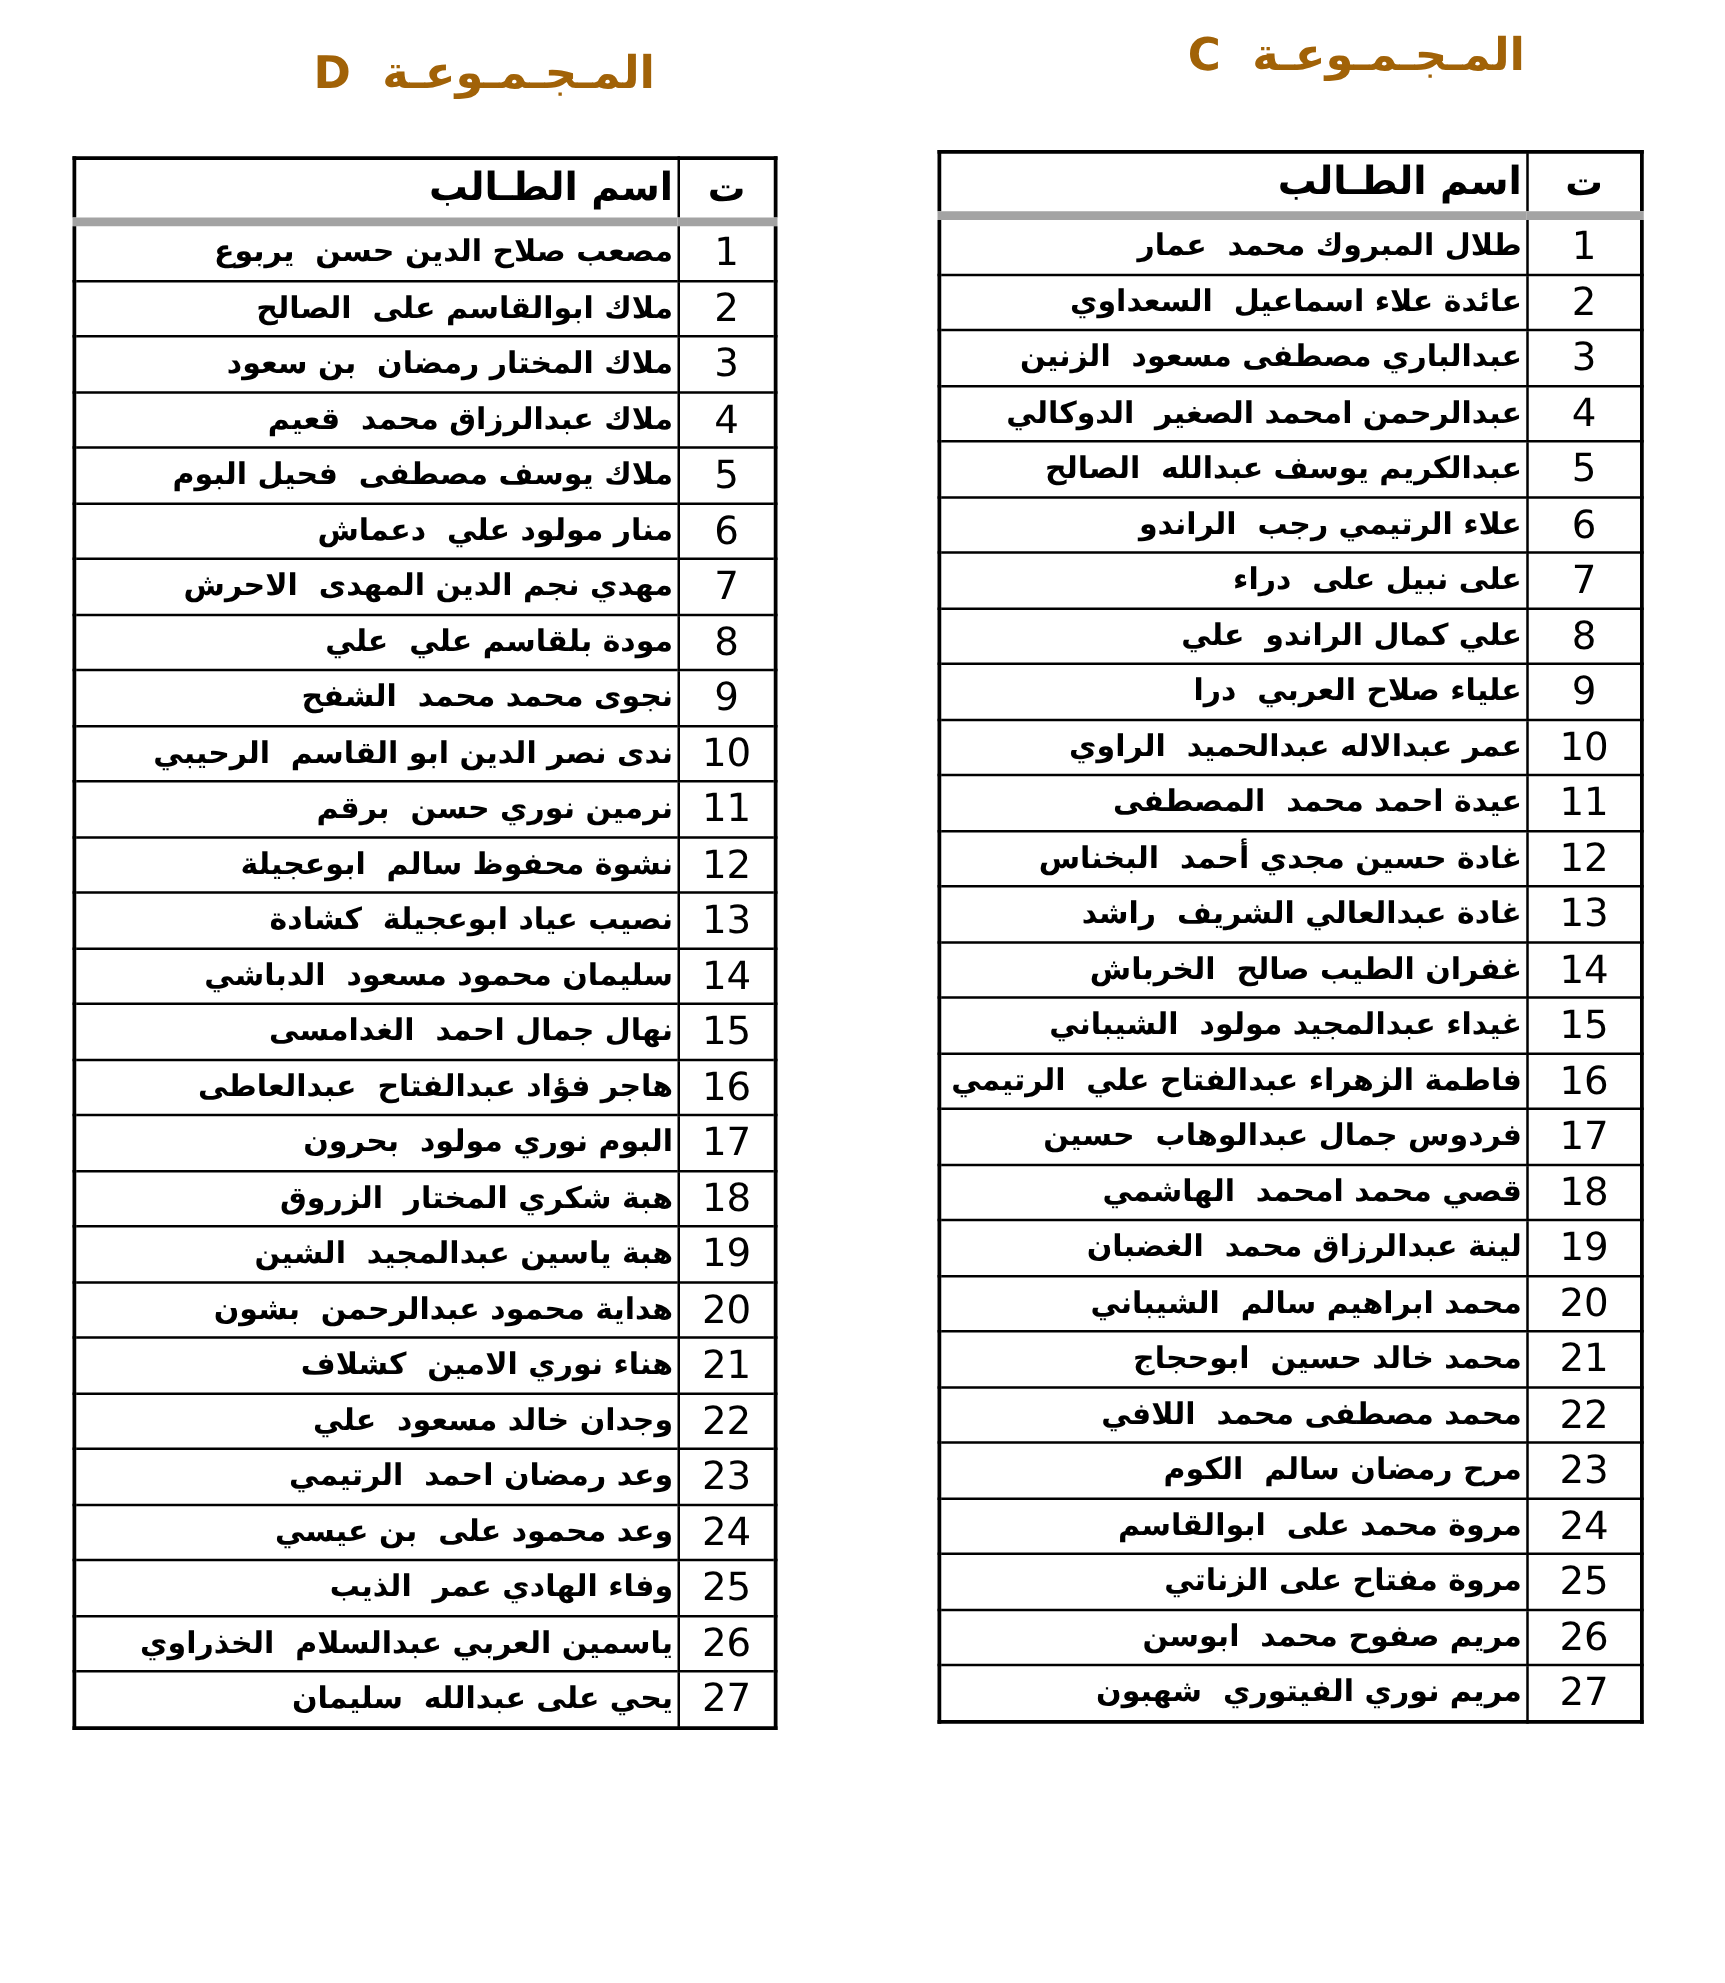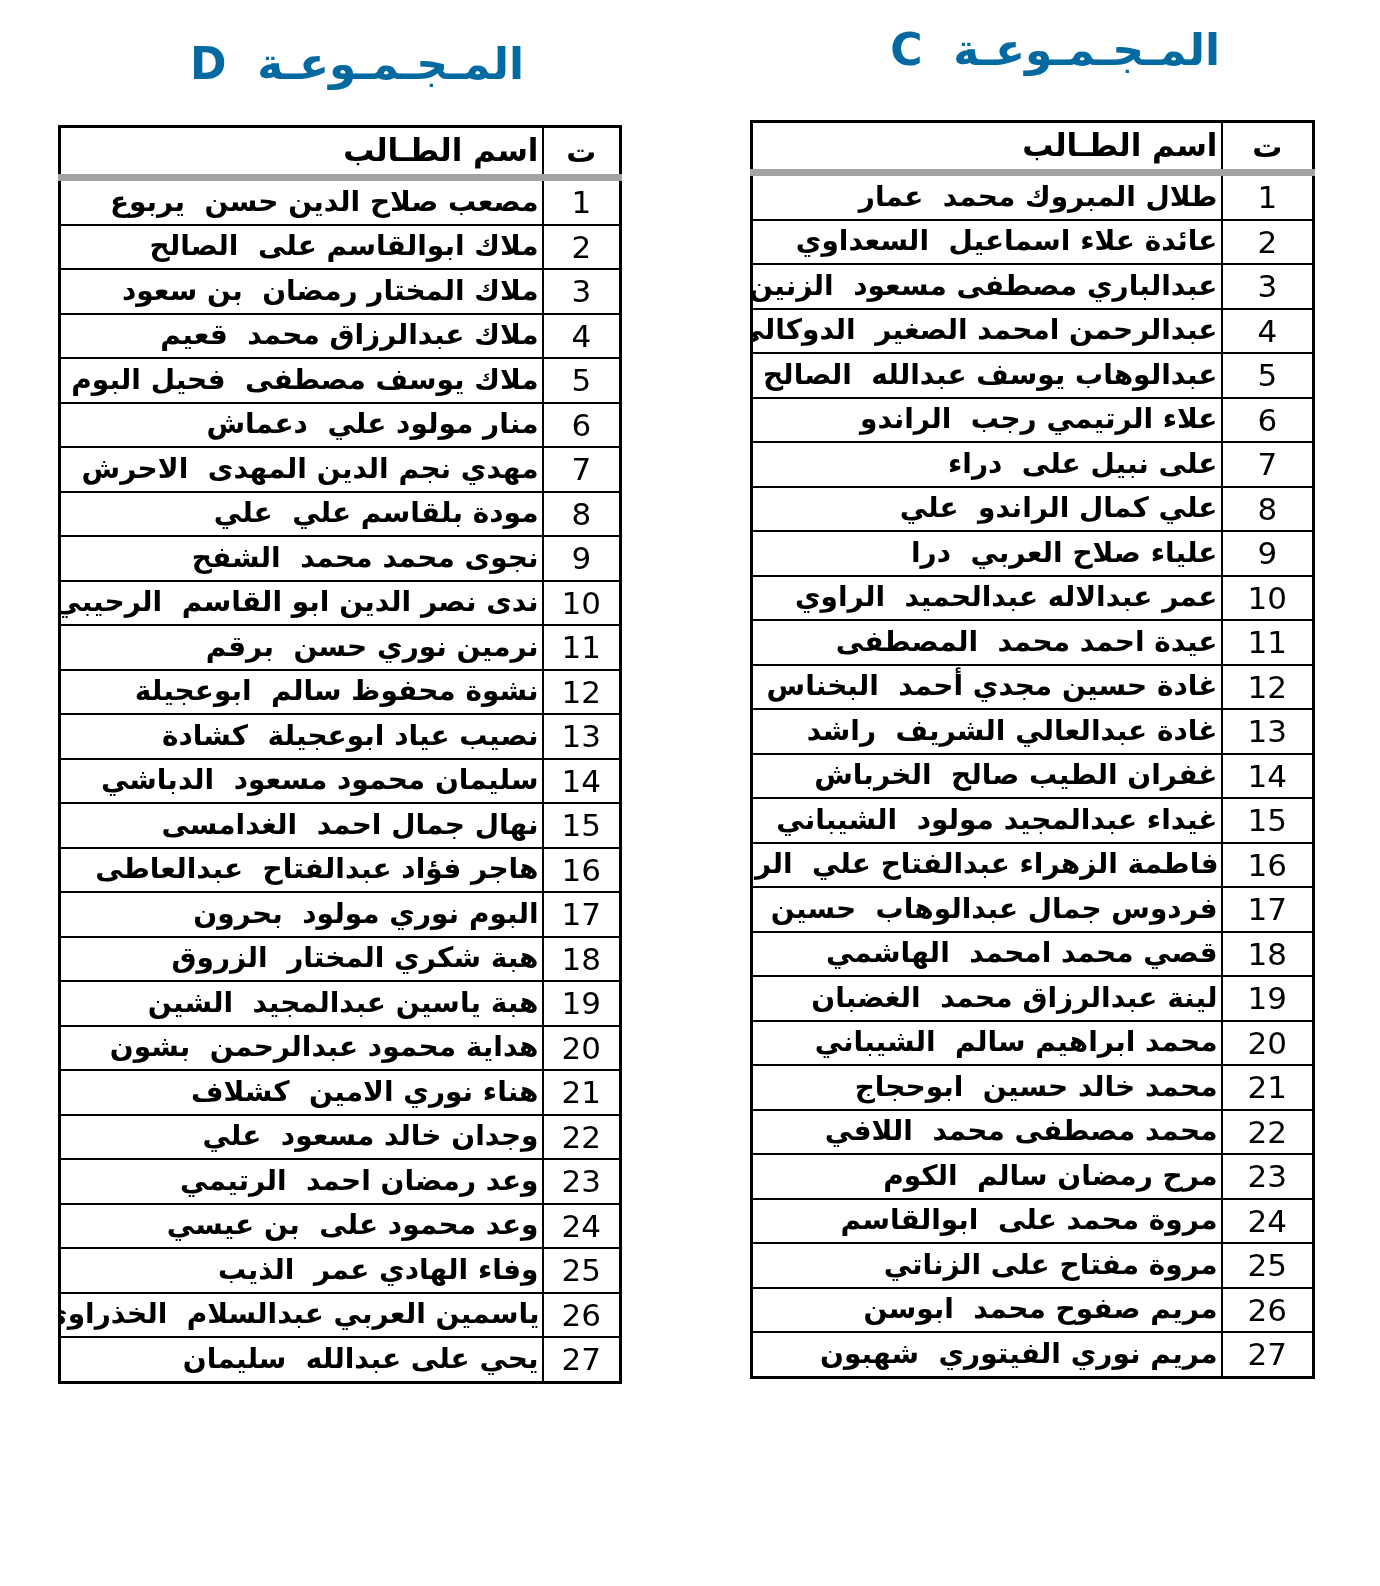--- a/index.html
+++ b/index.html
@@ -12,23 +12,23 @@
   .page {
     position: relative;
     width: 1380px; height: 1586px;
     background: #ffffff;
     overflow: hidden;
   }
   .group-title {
     position: absolute;
     direction: rtl;
     font-weight: bold;
-    font-size: 44px;
+    font-size: 36px;
     white-space: pre;
-    color: #0369a1;
+    color: #a16207;
   }
   .title-c { top: 24px; right: 160px; }
   .title-d { top: 38px; right: 856px; }
 
   .tbl-wrap { position: absolute; }
   .wrap-c { top: 120px; left: 750px; width: 565px; }
   .wrap-d { top: 125px; left: 58px;  width: 564px; }
 
   table.roster {
     border-collapse: collapse;
@@ -53,21 +53,21 @@
 
   .num-cell {
     text-align: center;
     font-size: 31px;
     font-weight: normal;
     font-family: "DejaVu Sans", sans-serif;
   }
   thead .num-cell { font-weight: bold; font-size: 30px; }
   .name-cell {
     text-align: right;
-    font-size: 28px;
+    font-size: 24px;
     font-weight: bold;
     padding: 0 3px 2px 4px;
     white-space: pre;
     font-family: "DejaVu Sans", sans-serif;
   }
   thead .name-cell { font-size: 31px; }
 </style>
 </head>
 <body>
 
@@ -101,21 +101,21 @@
           <tr>
             <td class="num-cell">3</td>
             <td class="name-cell">عبدالباري مصطفى مسعود  الزنين</td>
           </tr>
           <tr>
             <td class="num-cell">4</td>
             <td class="name-cell">عبدالرحمن امحمد الصغير  الدوكالي</td>
           </tr>
           <tr>
             <td class="num-cell">5</td>
-            <td class="name-cell">عبدالوهاب يوسف عبدالله  الصالح</td>
+            <td class="name-cell">عبدالكريم يوسف عبدالله  الصالح</td>
           </tr>
           <tr>
             <td class="num-cell">6</td>
             <td class="name-cell">علاء الرتيمي رجب  الراندو</td>
           </tr>
           <tr>
             <td class="num-cell">7</td>
             <td class="name-cell">على نبيل على  دراء</td>
           </tr>
           <tr>

